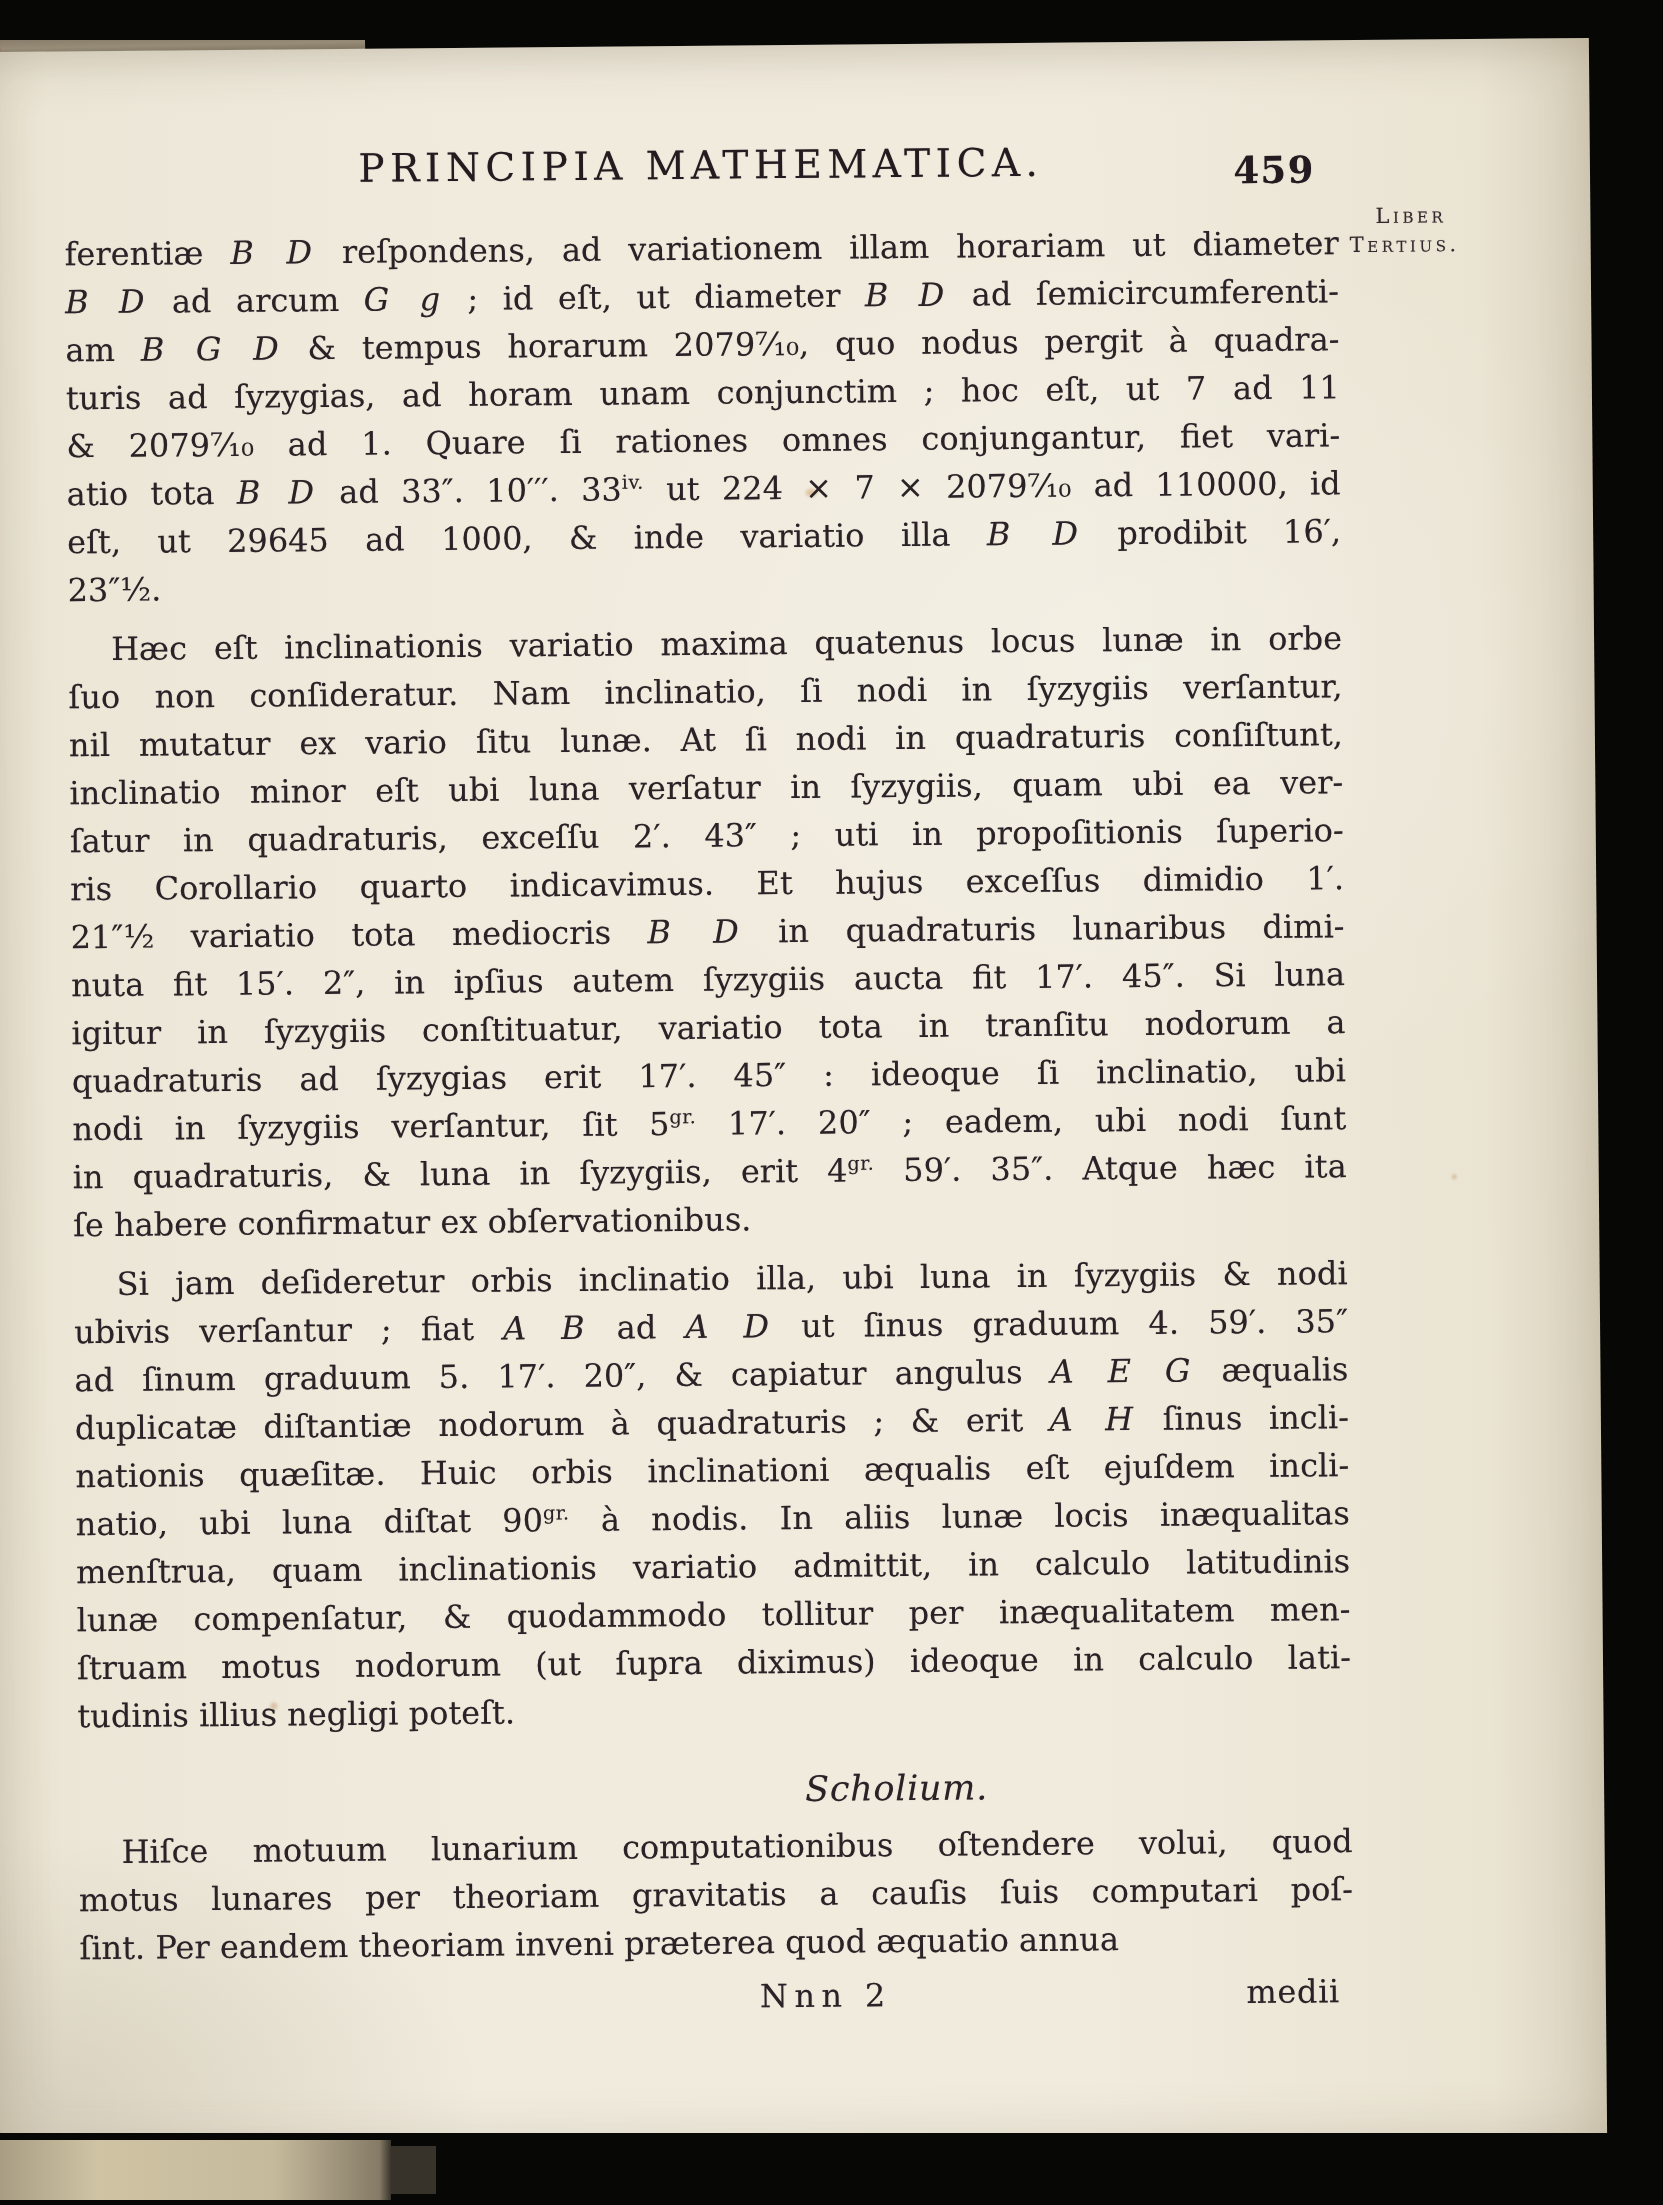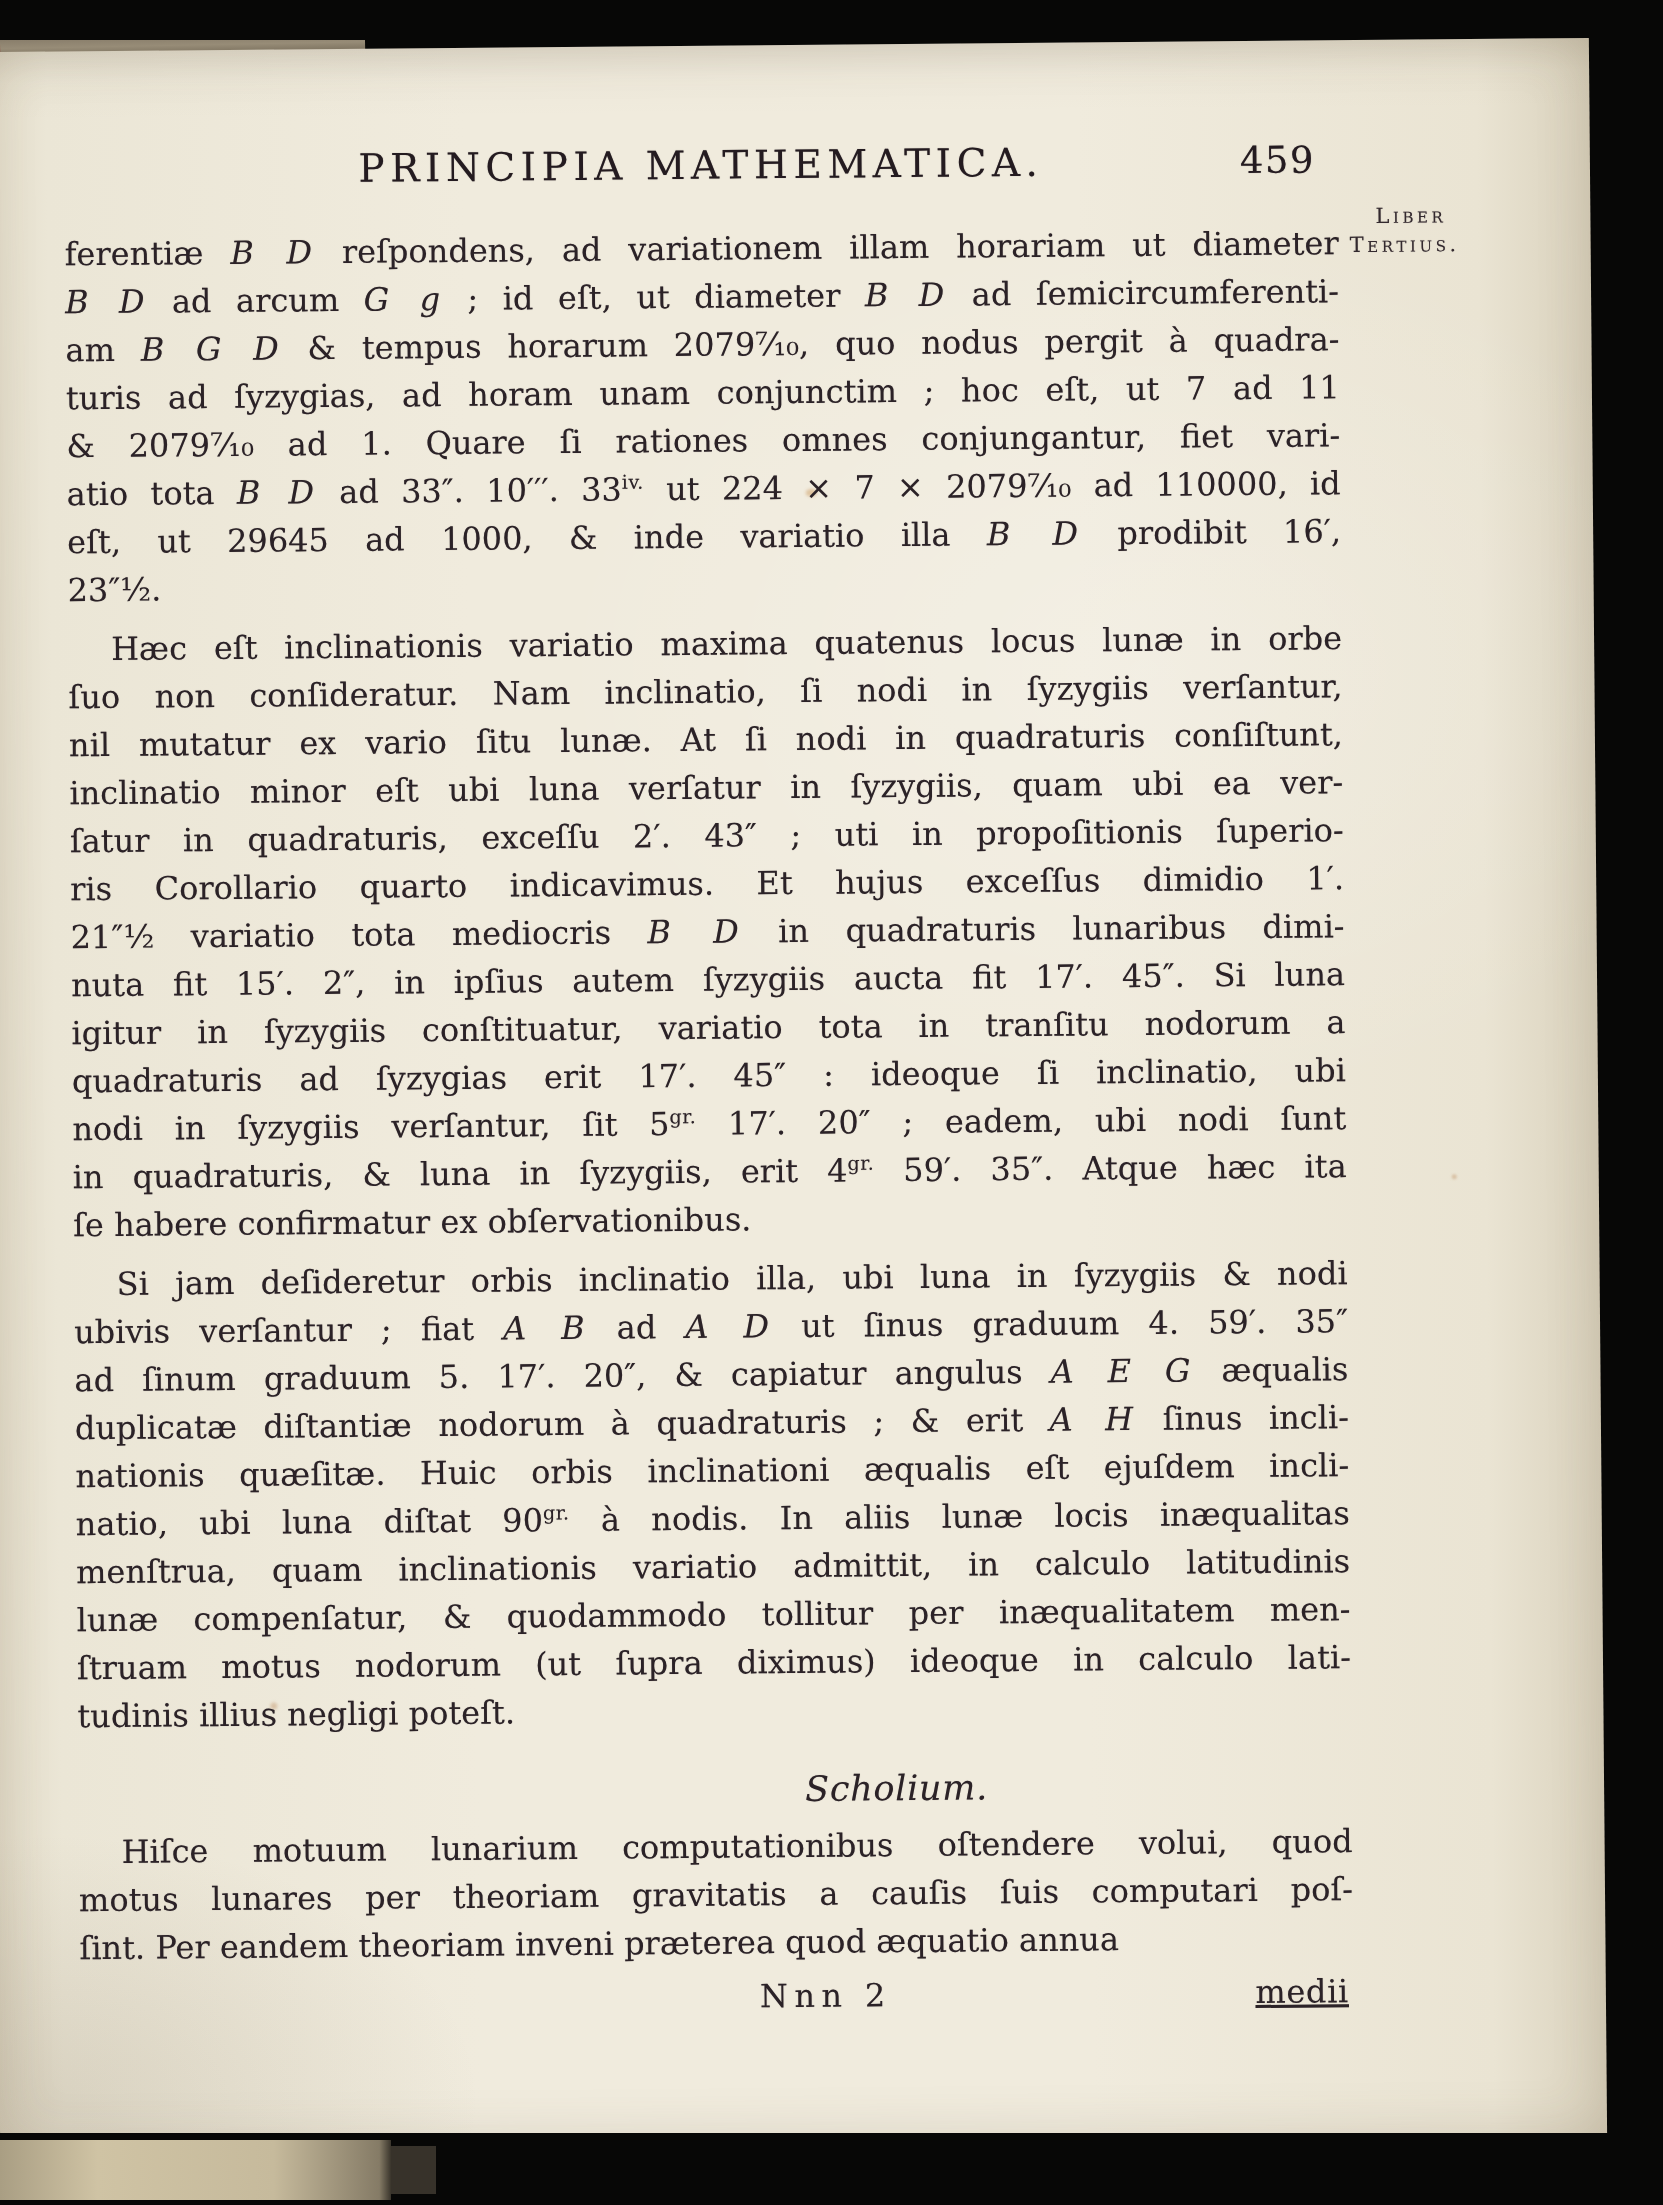--- a/index.html
+++ b/index.html
@@ -52,22 +52,22 @@
 
   .column{position:absolute;left:81px;top:0;width:1274px;height:100%;}
 
   
   .page-header{position:absolute;top:97px;left:0;width:100%;height:57px;color:#221a1e;}
   .running-title{
     text-align:center;font-size:39px;letter-spacing:0.14em;
     color:#241b20;text-shadow:0 0 0.8px rgba(36,27,32,0.5);
   }
   .page-number{
-    position:absolute;right:23px;top:1px;font-size:37px;color:#241b20;
-    text-shadow:0 0 0.8px rgba(36,27,32,0.5);letter-spacing:0.04em;
+    position:absolute;right:23px;top:10px;font-size:37px;color:#241b20;
+    text-shadow:0 0 0.8px rgba(36,27,32,0.5);letter-spacing:0.04em;font-weight:bold;
   }
 
   
   .margin-note{
     position:absolute;left:1366px;top:162px;width:170px;
     font-variant:small-caps;font-size:21px;line-height:29px;
     letter-spacing:0.17em;color:#33292e;text-shadow:0 0 0.8px rgba(51,41,46,0.4);
   }
   .margin-note .mn1{padding-left:26px;}
 
@@ -92,21 +92,21 @@
     margin:31px 0 9.3px 0;
     padding-left:363px;
     text-align:center;
     font-style:italic;font-size:35px;line-height:48px;color:#2b2227;
     letter-spacing:0.02em;
   }
 
   
   .footer-line{position:relative;height:49px;margin-top:1.5px;font-size:32px;}
   .signature-mark{position:absolute;left:680px;letter-spacing:0.20em;}
-  .catchword{position:absolute;right:5px;letter-spacing:0.02em;text-decoration:underline;}
+  .catchword{position:absolute;right:14px;letter-spacing:0.02em;}
 </style>
 </head>
 <body>
 
 <div class="red-strip"></div>
 <div class="edge-top-left"></div>
 
 <div class="page">
   <div class="foxing fox1"></div>
   <div class="foxing fox2"></div>

